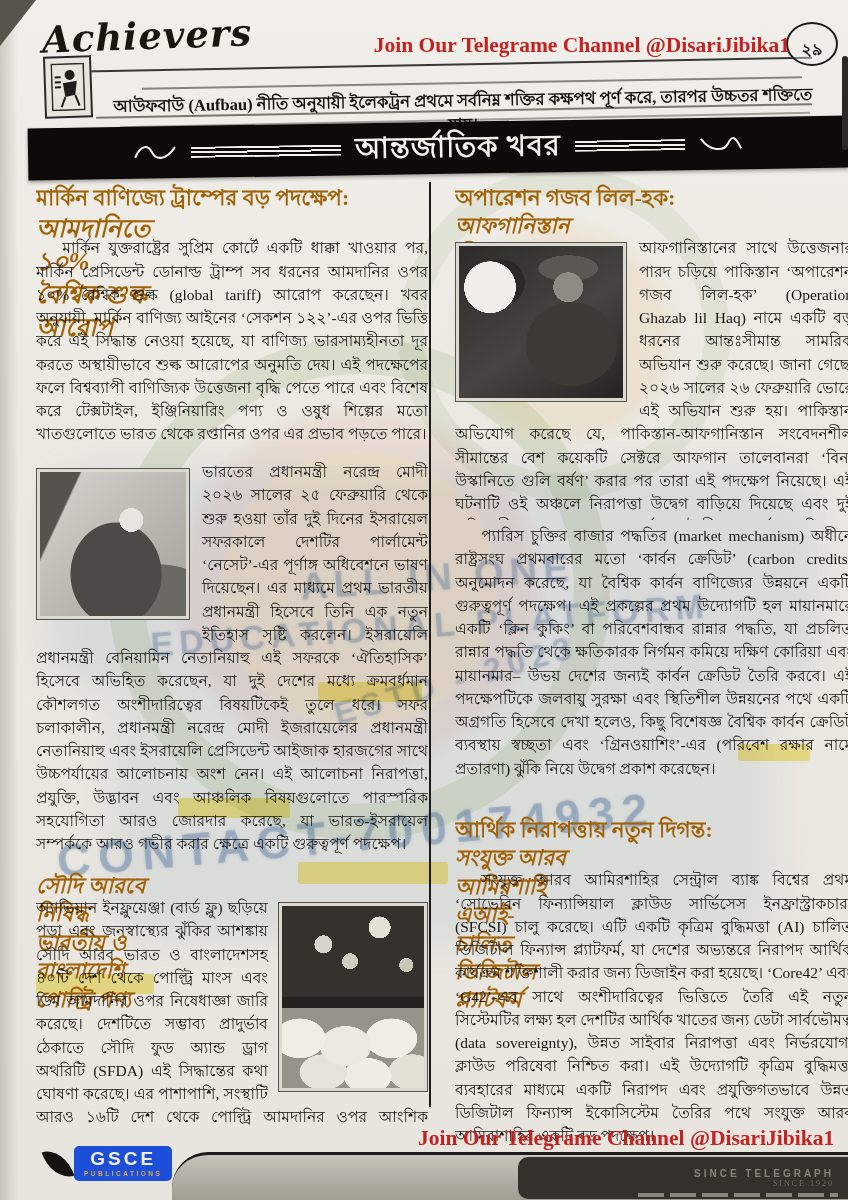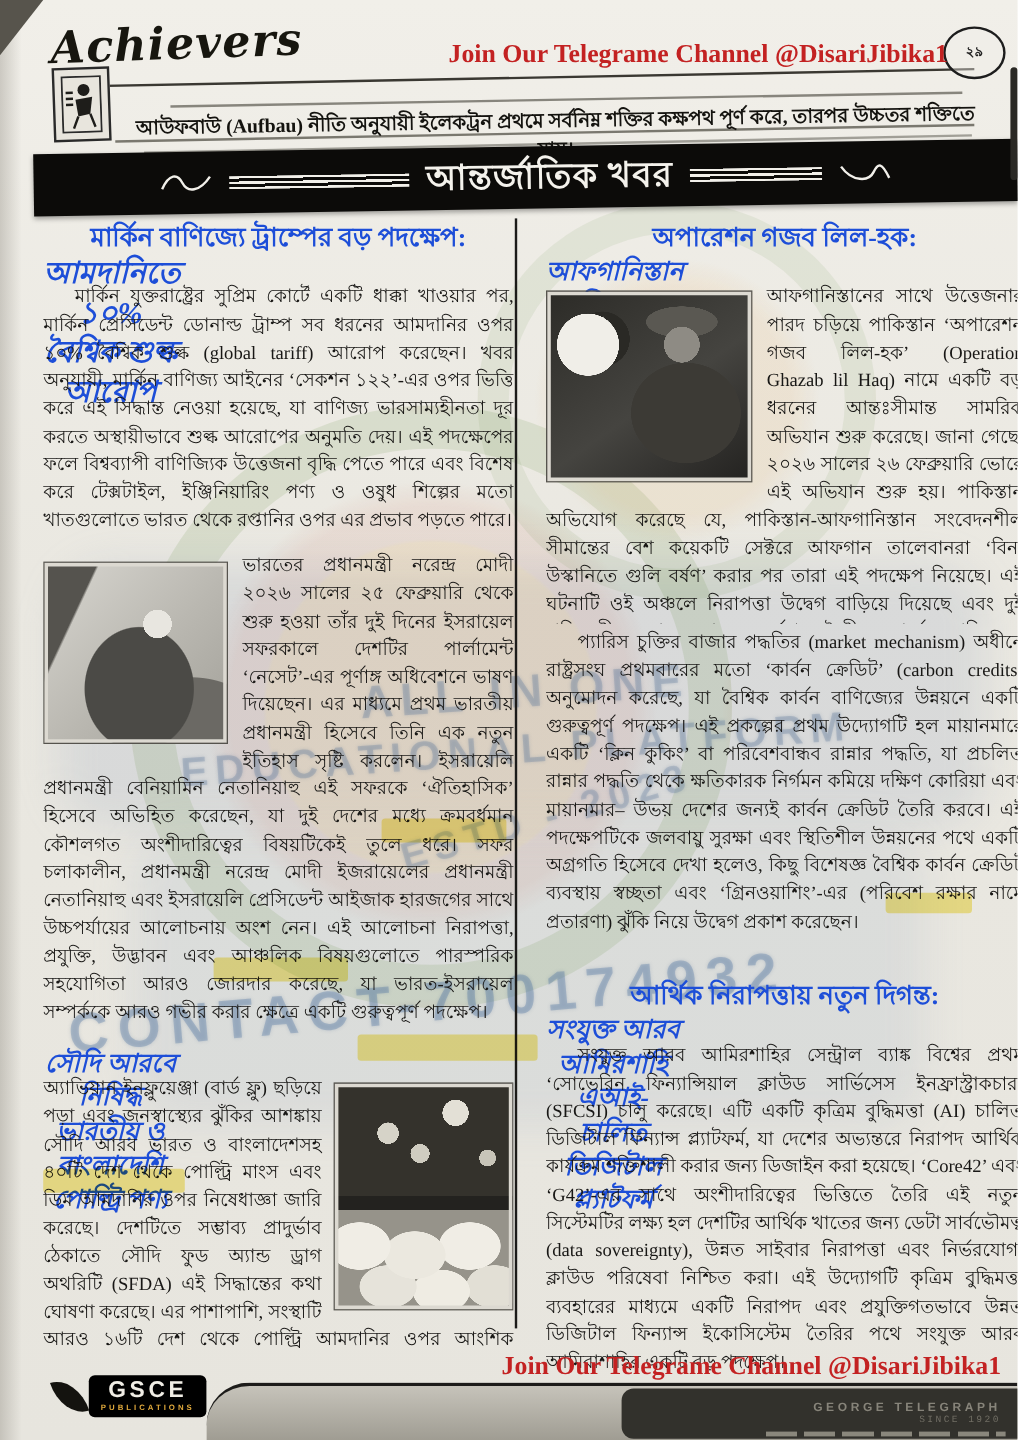--- a/index.html
+++ b/index.html
@@ -11,21 +11,21 @@
   .corner-tl{left:0;top:0;width:0;height:0;border-top:46px solid #57544c;border-right:36px solid transparent;z-index:7;}
   .edge-left{left:0;top:0;width:18px;height:1200px;background:linear-gradient(to right,rgba(110,105,95,.28),transparent);z-index:6;}
   .edge-right-sliver{left:842px;top:56px;width:6px;height:94px;background:#2a2925;border-radius:3px;z-index:6;}
   
   .brand{left:42px;top:14px;font-family:"DejaVu Serif","Liberation Serif",serif;
          font-style:italic;font-weight:bold;font-size:37px;letter-spacing:1px;color:#17160f;
          transform:rotate(-2deg);z-index:4;}
   .brand-underline{left:44px;top:64px;width:768px;height:2px;background:#3a3832;transform:rotate(-1.1deg);z-index:3;}
   .telegram-top{right:58px;top:33px;font-size:21.5px;font-weight:bold;color:#c32222;z-index:5;white-space:nowrap;}
   .pagenum-circle{left:786px;top:22px;width:48px;height:40px;border:2.5px solid #1d1d1d;border-radius:50%;
-        display:flex;align-items:center;justify-content:center;font-size:11px;font-weight:bold;color:#222;z-index:4;background:rgba(240,238,232,.4);}
+        display:flex;align-items:flex-end;justify-content:center;font-size:16px;font-weight:bold;color:#222;z-index:4;background:rgba(240,238,232,.4);}
   
   .stamp{left:44px;top:56px;width:44px;height:58px;border:2px solid #2a2a2a;background:#e8e5dd;z-index:4;
          display:flex;align-items:center;justify-content:center;transform:rotate(-2deg);}
   .fact-line{height:1.5px;background:#6d6a62;z-index:3;}
   .fl-a{left:142px;top:82px;width:660px;transform:rotate(-1deg);opacity:.8;}
   .fl-b{left:96px;top:110px;width:716px;transform:rotate(-1.1deg);opacity:.9;}
   .fl-c{left:120px;top:119px;width:690px;transform:rotate(-1.2deg);opacity:.6;}
   .fact-text{left:110px;top:72px;width:706px;font-size:16.5px;font-weight:bold;line-height:1.45;
              text-align:center;transform:rotate(-1deg);z-index:4;color:#14130f;}
   
@@ -41,21 +41,21 @@
   .col{z-index:4;}
   .col.left{left:36px;top:176px;width:392px;}
   .col.right{left:455px;top:176px;width:398px;}
   article{overflow:hidden;}
   .art-l1{height:280px;}
   .art-l2{height:408px;}
   .art-l3{height:262px;}
   .art-r1{height:344px;}
   .art-r2{height:288px;}
   .art-r3{height:334px;}
-  h2{margin:8px 0 4px;text-align:center;font-size:21.5px;line-height:1.32;color:#1d4ed8;font-weight:bold;}
+  h2{margin:8px 0 4px;font-size:21.5px;line-height:1.32;color:#a16207;font-weight:bold;}
   h2 .hl2{display:block;font-style:italic;}
   .h-big{font-size:25px;}
   .body-p{margin:4px 0 0;font-size:15.5px;line-height:1.5;text-align:justify;text-indent:1.7em;color:#181715;word-break:break-word;}
   
   .photo{border:1px solid #55534d;box-shadow:0 0 0 3px #dcd9d1 inset;}
   .photo-modi{float:left;width:152px;height:150px;margin:8px 12px 4px 0;
     background:
       linear-gradient(115deg,#55534e 0 20%,transparent 21%),
       radial-gradient(circle 12px at 62% 34%,#e8e6e0 0 99%,transparent 100%),
       radial-gradient(ellipse 46px 52px at 52% 70%,#4b4a46 0 98%,transparent 100%),
@@ -108,25 +108,25 @@
   .hl3{left:36px;top:974px;width:118px;height:20px;}
   .hl4{left:298px;top:862px;width:150px;height:22px;}
   .hl5{left:738px;top:744px;width:72px;height:17px;}
   
   .telegram-bottom{left:418px;top:1126px;font-size:21.5px;font-weight:bold;color:#c32222;z-index:8;white-space:nowrap;}
   .bottom-band{left:172px;top:1152px;width:676px;height:48px;border-top-left-radius:36px;
       background:linear-gradient(#c6c3ba,#9d9a90);border-top:3px solid #1d1c1a;z-index:6;}
   .george-box{position:absolute;right:0;top:2px;width:330px;height:42px;background:#32312c;border-radius:10px 0 0 10px;
       display:flex;flex-direction:column;align-items:flex-end;justify-content:center;padding-right:14px;box-sizing:border-box;}
   .george-l1{font-family:"Liberation Sans","DejaVu Sans",sans-serif;font-size:10px;letter-spacing:3px;color:#87847a;font-weight:bold;}
-  .george-l2{font-family:Liberation Mono, monospace;font-size:8px;letter-spacing:2px;color:#716e64;}
+  .george-l2{font-family:Liberation Serif, serif;font-size:8px;letter-spacing:2px;color:#716e64;}
   .george-strip{position:absolute;right:10px;bottom:2px;width:200px;height:4px;background:repeating-linear-gradient(to right,#8a877c 0 26px,#32312c 26px 32px);}
   .gsce{left:46px;top:1146px;z-index:7;display:flex;align-items:center;gap:4px;}
   .gsce-leaf{width:24px;height:32px;background:#14130f;border-radius:0 100% 0 100%;transform:rotate(-18deg);}
-  .gsce-box{background:#000000;border-radius:5px;padding:3px 10px 4px;display:flex;flex-direction:column;align-items:center;}
+  .gsce-box{background:#1d4ed8;border-radius:5px;padding:3px 10px 4px;display:flex;flex-direction:column;align-items:center;}
   .gsce-name{color:#f0ede5;font-family:"Liberation Sans","DejaVu Sans",sans-serif;font-weight:bold;font-size:19px;letter-spacing:3px;line-height:1;}
   .gsce-sub{color:#e0a93c;font-family:"Liberation Sans","DejaVu Sans",sans-serif;font-weight:bold;font-size:6.5px;letter-spacing:2.5px;margin-top:2px;}
 </style>
 </head>
 <body>
 
 <div class="abs wm wm-blob1"></div>
 <div class="abs wm wm-blob2"></div>
 <div class="abs wm wm-em1"></div>
 <div class="abs wm wm-em2"></div>
@@ -229,21 +229,21 @@
 
 <div class="abs hl hl1"></div>
 <div class="abs hl hl2"></div>
 <div class="abs hl hl3"></div>
 <div class="abs hl hl4"></div>
 <div class="abs hl hl5"></div>
 
 <div class="abs telegram-bottom">Join Our Telegrame Channel @DisariJibika1</div>
 <div class="abs bottom-band">
   <div class="george-box">
-    <span class="george-l1">GEORGE TELEGRAPH</span>
+    <span class="george-l1">SINCE TELEGRAPH</span>
     <span class="george-l2">SINCE 1920</span>
     <span class="george-strip"></span>
   </div>
 </div>
 <div class="abs gsce">
   <span class="gsce-leaf"></span>
   <span class="gsce-box">
     <span class="gsce-name">GSCE</span>
     <span class="gsce-sub">PUBLICATIONS</span>
   </span>

